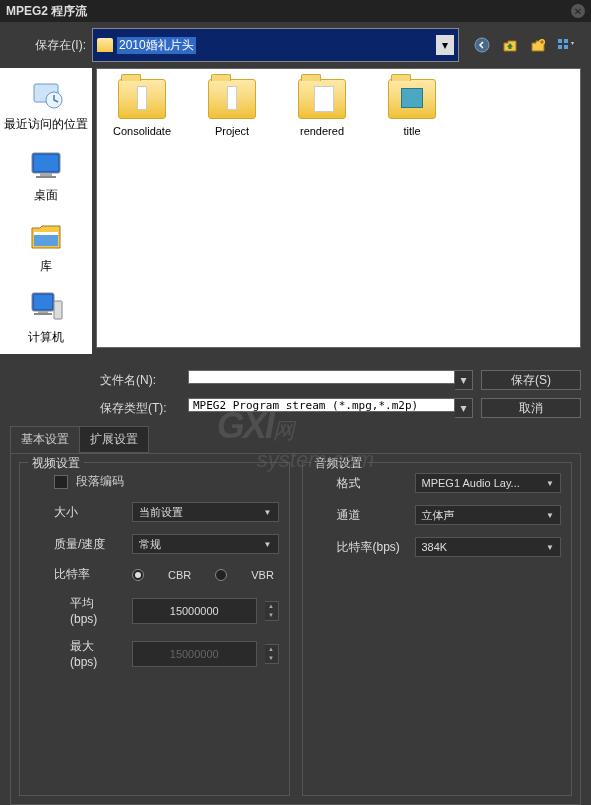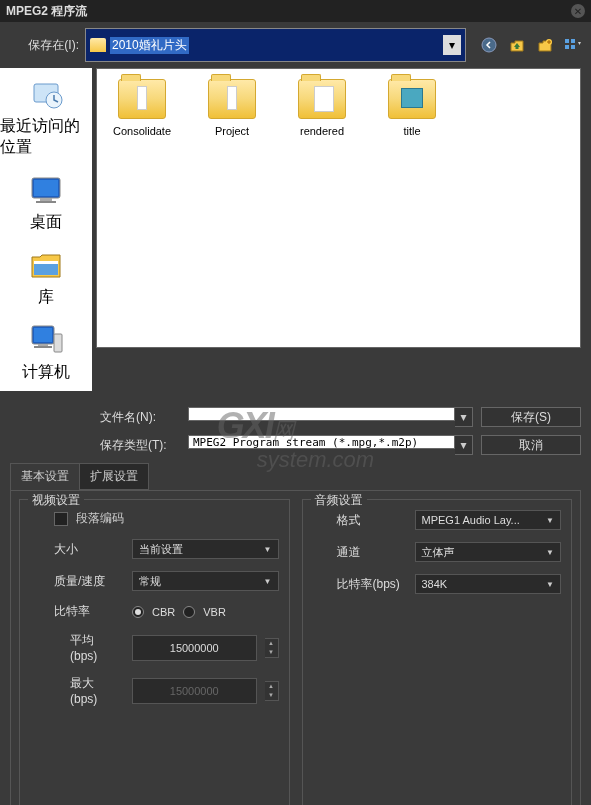--- a/index.html
+++ b/index.html
@@ -2,34 +2,34 @@
 <html><head>
 <meta charset="utf-8">
 <style>
 * { margin: 0; padding: 0; box-sizing: border-box; font-family: "Microsoft YaHei", sans-serif; }
 body { background: #3a3a3a; width: 591px; height: 805px; color: #ccc; font-size: 12px; overflow: hidden; }
 
 .titlebar { background: #222; height: 22px; display: flex; align-items: center; padding: 0 6px; justify-content: space-between; }
 .titlebar-text { color: #ddd; font-size: 12px; font-weight: bold; }
 .close-btn { width: 14px; height: 14px; border-radius: 50%; background: #555; display: flex; align-items: center; justify-content: center; cursor: pointer; color: #222; font-size: 10px; }
 
-.save-row { display: flex; align-items: center; padding: 6px 9px; gap: 6px; }
+.save-row { display: flex; align-items: center; padding: 6px 16px; gap: 6px; }
 .save-label { color: #ddd; font-size: 12px; width: 70px; text-align: right; }
 .path-select { flex: 1; height: 34px; background: #0a246a; border: 1px solid #888; display: flex; align-items: center; padding: 0 4px; position: relative; }
 .path-icon { width: 16px; height: 14px; background: linear-gradient(#ffe9a8,#f7c848); border-radius: 2px 2px 0 0; margin-right: 4px; }
 .path-text { background: #316ac5; color: #fff; padding: 0 2px; font-size: 12px; }
 .path-arrow { margin-left: auto; width: 18px; height: 20px; background: #ddd; display: flex; align-items: center; justify-content: center; color: #000; }
 .nav-icons { display: flex; gap: 10px; margin-left: 8px; align-items: center; }
 .nav-icon { width: 18px; height: 18px; cursor: pointer; display: flex; align-items: center; justify-content: center; }
 
 .main-row { display: flex; }
 .sidebar { width: 92px; background: #fff; padding: 8px 0; display: flex; flex-direction: column; align-items: center; gap: 14px; }
 .sidebar-item { display: flex; flex-direction: column; align-items: center; gap: 4px; cursor: pointer; }
 .sidebar-icon { width: 36px; height: 36px; display: flex; align-items: center; justify-content: center; }
-.sidebar-label { color: #000; font-size: 16px; }
+.sidebar-label { color: #000; font-size: 12px; }
 
 .file-area { flex: 1; background: #fff; border: 1px solid #666; margin: 0 10px 0 4px; height: 280px; padding: 10px; display: flex; gap: 20px; align-items: flex-start; }
 .folder-item { display: flex; flex-direction: column; align-items: center; width: 70px; cursor: pointer; }
 .folder-icon { width: 48px; height: 40px; background: linear-gradient(#ffe9a8 0%, #f7d879 50%, #f0c038 100%); border-radius: 3px; position: relative; border: 1px solid #d4a830; }
 .folder-icon::before { content: ""; position: absolute; top: -6px; left: 2px; width: 18px; height: 6px; background: #f7d879; border-radius: 2px 2px 0 0; border: 1px solid #d4a830; border-bottom: none; }
 .folder-label { color: #000; font-size: 11px; margin-top: 6px; text-align: center; }
 .folder-thumb { position: absolute; top: 6px; left: 50%; transform: translateX(-50%); width: 10px; height: 24px; background: #fff; border: 1px solid #ccc; }
 .folder-thumb2 { position: absolute; top: 6px; left: 50%; transform: translateX(-40%); width: 20px; height: 26px; background: #fff; border: 1px solid #ccc; }
 .folder-thumb3 { position: absolute; top: 8px; left: 50%; transform: translateX(-50%); width: 22px; height: 20px; background: #4aa8c0; border: 1px solid #2a7890; }
 
@@ -51,21 +51,21 @@
 
 .settings-panel { margin: 0 10px 10px 10px; border: 1px solid #555; padding: 8px; display: flex; gap: 12px; height: 352px; }
 .fieldset { border: 1px solid #555; flex: 1; padding: 10px; position: relative; }
 .fieldset-legend { position: absolute; top: -8px; left: 8px; background: #3a3a3a; padding: 0 4px; color: #ddd; font-size: 12px; }
 .setting-row { display: flex; align-items: center; margin-bottom: 12px; gap: 8px; margin-left: 24px; }
 .setting-label { width: 70px; color: #ddd; font-size: 12px; text-align: left; }
 .setting-label-indent { width: 70px; padding-left: 16px; color: #ddd; font-size: 12px; }
 .checkbox { width: 14px; height: 14px; background: #222; border: 1px solid #666; cursor: pointer; }
 .dropdown { flex: 1; height: 20px; background: #2a2a2a; border: 1px solid #555; display: flex; align-items: center; padding: 0 6px; color: #ddd; font-size: 11px; cursor: pointer; position: relative; }
 .dropdown-arrow { margin-left: auto; color: #ccc; font-size: 8px; }
-.radio-group { display: flex; gap: 8px; align-items: flex-end; }
+.radio-group { display: flex; gap: 24px; align-items: flex-end; }
 .radio { width: 12px; height: 12px; border-radius: 50%; border: 1px solid #888; background: #222; display: flex; align-items: center; justify-content: center; cursor: pointer; }
 .radio.checked::after { content: ""; width: 6px; height: 6px; background: #ddd; border-radius: 50%; }
 .radio-label { color: #ddd; font-size: 11px; }
 .num-input { flex: 1; height: 20px; background: #2a2a2a; border: 1px solid #555; color: #ddd; font-size: 11px; padding: 12px 6px; text-align: center; display: flex; align-items: center; justify-content: center; }
 .num-input.disabled { color: #666; }
 .spinner { width: 14px; height: 20px; background: #333; border: 1px solid #555; border-left: none; display: flex; flex-direction: column; cursor: pointer; }
 .spinbtn { flex: 1; display: flex; align-items: center; justify-content: center; font-size: 6px; color: #aaa; }
 </style>
 </head>
 <body>

